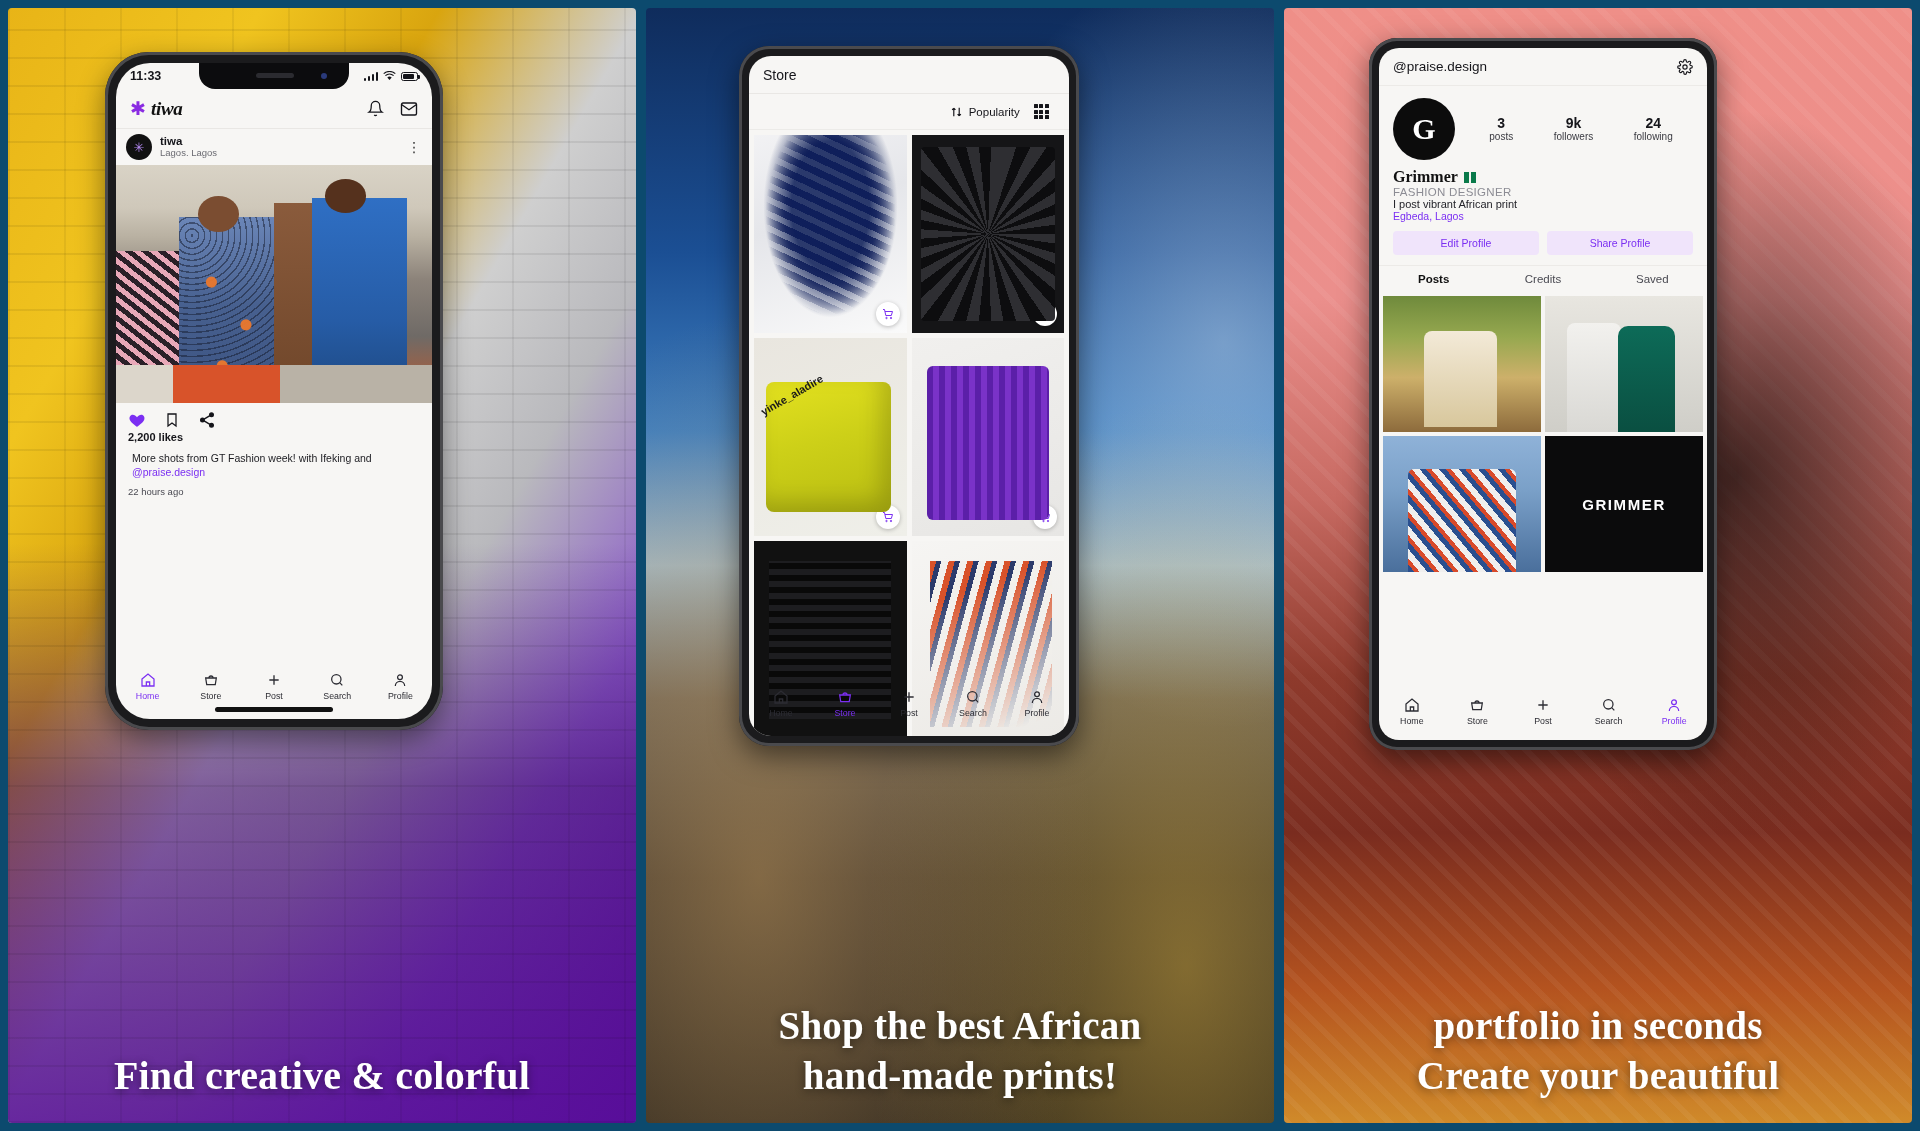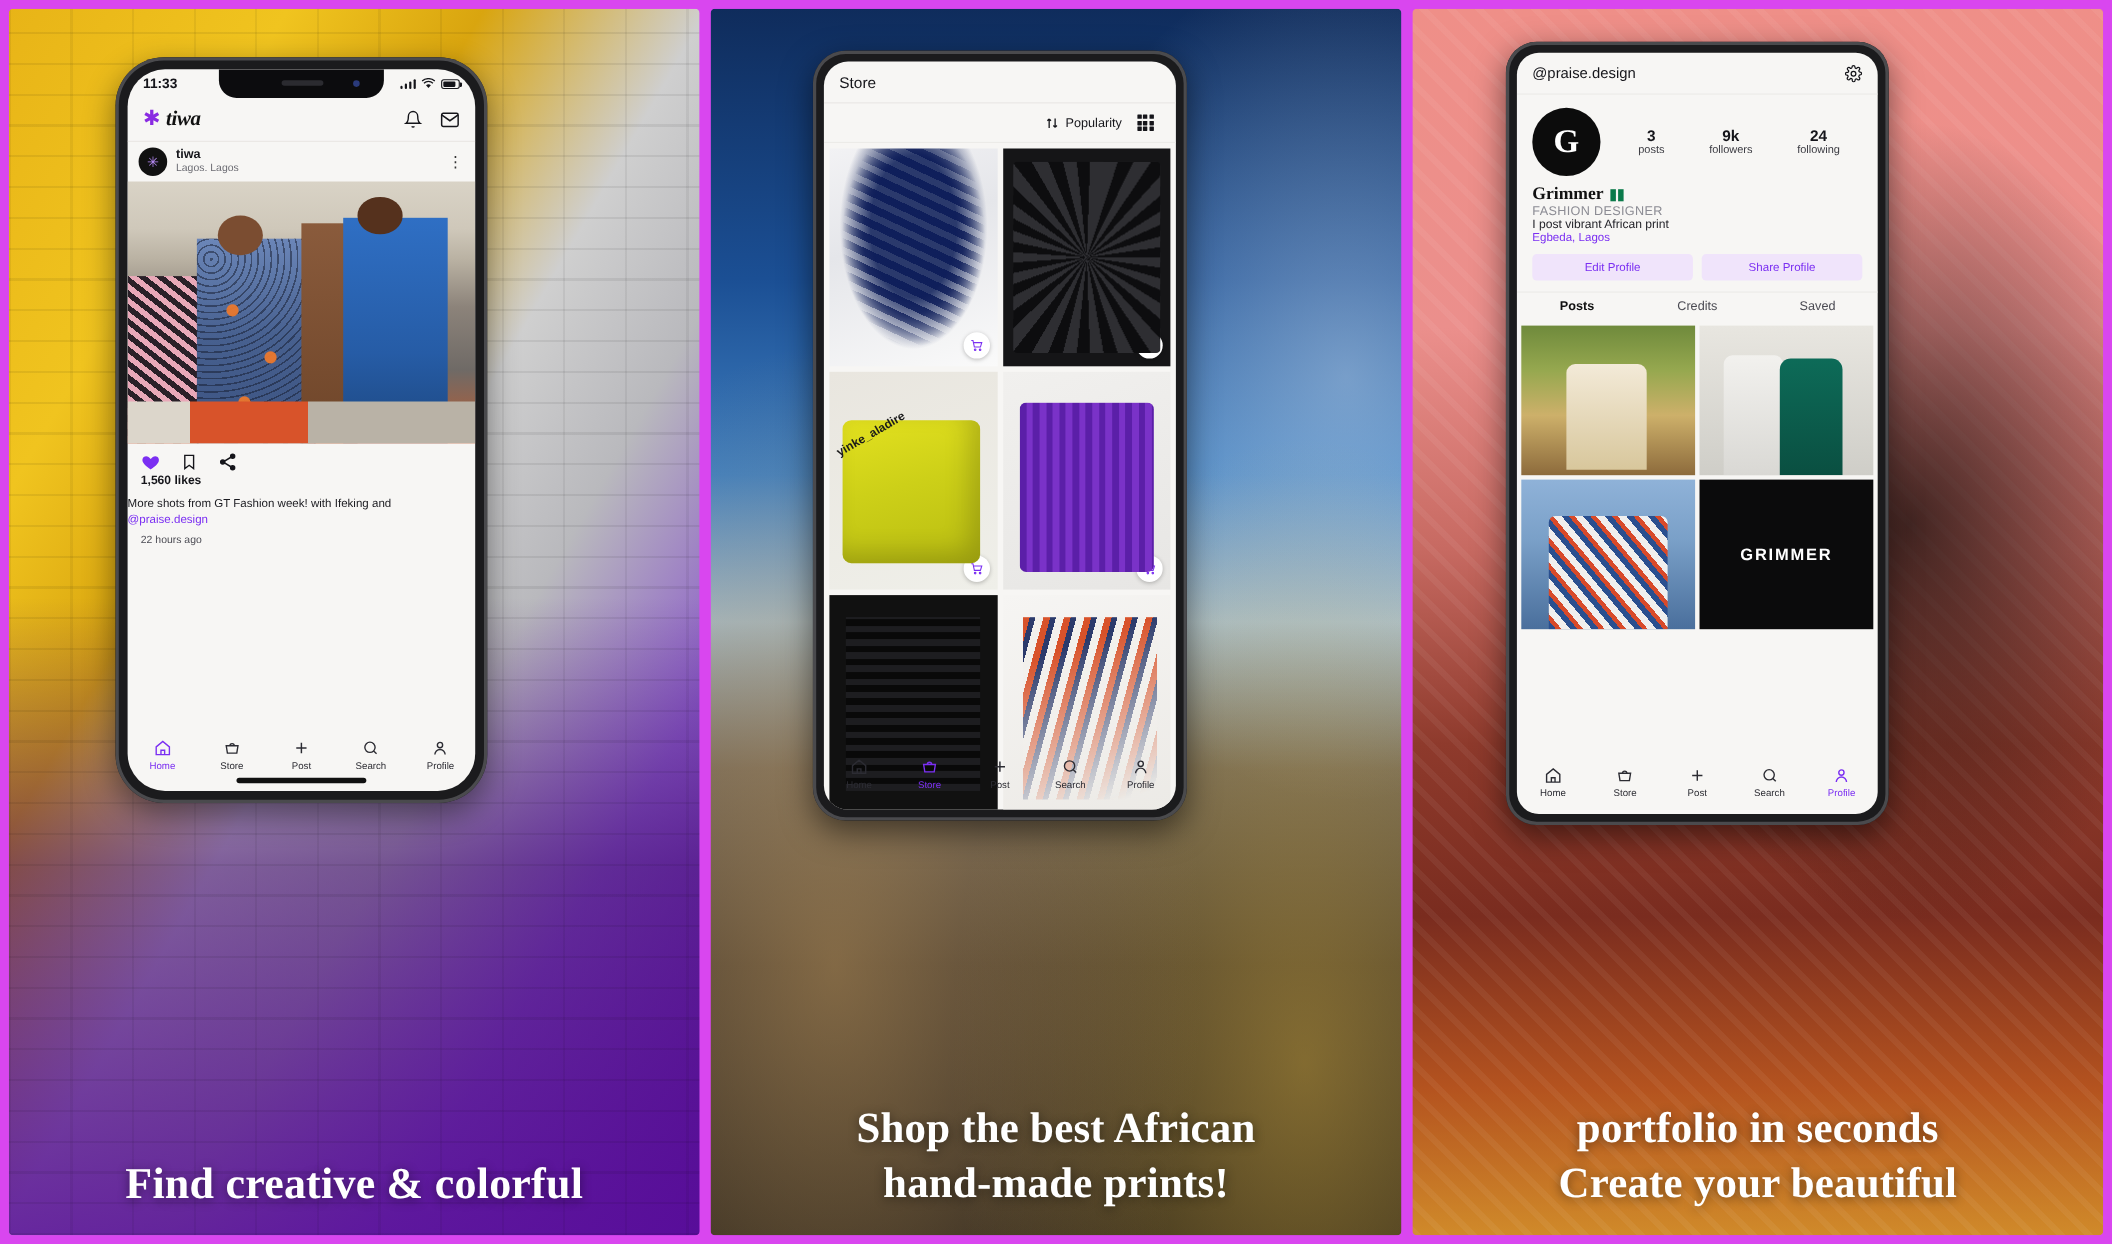--- a/index.html
+++ b/index.html
@@ -1,19 +1,19 @@
 <!DOCTYPE html>
 <html><head>
 <meta charset="utf-8">
 <style>
   * { box-sizing: border-box; margin: 0; padding: 0; }
   html, body { width: 1920px; height: 1131px; background: #ffffff; }
   body { font-family: "Liberation Sans", sans-serif; overflow: hidden; }
 
-  .board { position: relative; width: 1920px; height: 1131px; display: flex; gap: 10px; padding: 8px; background:#d946ef; }
+  .board { position: relative; width: 1920px; height: 1131px; display: flex; gap: 10px; padding: 8px; background:#0c4a6e; }
   .panel { position: relative; flex: 1; border-radius: 4px; overflow: hidden; }
 
   
   .bg { position: absolute; inset: 0; }
   .bg1 {
     background:
       linear-gradient(180deg, rgba(0,0,0,0) 48%, rgba(60,0,110,.55) 70%, rgba(85,10,150,.85) 100%),
       linear-gradient(120deg,#e8b417 0%, #f0c41f 20%, #d9a50f 34%, #cfcfcf 50%, #b9b9bd 62%, #8d5fc9 78%, #6a1fb0 100%);
   }
   .bg1::after{
@@ -118,21 +118,21 @@
   .pp-c { position:absolute; left:62%; top:14%; width:30%; height:86%;
           background: linear-gradient(180deg,#2f6fc4 0%,#265ca6 60%,#1d477f 100%); }
   .pp-head1{position:absolute;left:26%;top:13%;width:13%;height:15%;border-radius:50%;background:#7b4d31;}
   .pp-head2{position:absolute;left:66%;top:6%;width:13%;height:14%;border-radius:50%;background:#55311d;}
   .pp-bottom{position:absolute;left:0;right:0;bottom:0;height:16%;
           background: linear-gradient(90deg,#dcd6cb 0 18%, #d8532a 18% 52%, #b9b2a6 52% 100%);}
 
   
   .actions { display:flex; align-items:center; gap:18px; padding: 8px 12px 2px; }
   .likes { padding: 0 12px; font-size: 11px; font-weight:700; color:#15151a; }
-  .caption-body { padding: 8px 0 0; font-size: 10.5px; line-height:1.38; color:#1b1b20; }
+  .caption-body { padding: 8px 16px 0; font-size: 10.5px; line-height:1.38; color:#1b1b20; }
   .mention { color:#7b2ff2; }
   .ago { padding: 6px 12px 0; font-size: 9.5px; color:#4a4a52; }
 
   
   .bnav { position:absolute; left:0; right:0; bottom: 18px; display:flex; }
   .bnav-item { flex:1; display:flex; flex-direction:column; align-items:center; gap:3px; color:#2c2c33; }
   .bnav-item .lbl { font-size: 8.8px; }
   .bnav-item.active { color:#7b2ff2; }
 
   
@@ -312,21 +312,21 @@
             <path d="M6 3h12v18l-6-4.5L6 21z"></path>
           </svg>
           <svg width="18" height="18" viewBox="0 0 24 24" fill="none" stroke="#15151a" stroke-width="1.9">
             <circle cx="18" cy="5" r="2.4" fill="#15151a"></circle>
               <circle cx="6" cy="12" r="2.4" fill="#15151a"></circle>
               <circle cx="18" cy="19" r="2.4" fill="#15151a"></circle>
             <path d="M8.1 10.9 15.9 6.3M8.1 13.1l7.8 4.6"></path>
           </svg>
         </div>
 
-        <div class="likes">1,560 likes</div>
+        <div class="likes">2,200 likes</div>
         <div class="caption-body">
           <span>More shots from GT Fashion week! with Ifeking and</span><br>
           <span class="mention">@praise.design</span>
         </div>
         <div class="ago">22 hours ago</div>
 
         <div class="bnav">
           <div class="bnav-item active">
             <svg width="16" height="16" viewBox="0 0 24 24" fill="none" stroke="currentColor" stroke-width="1.9">
                 <path d="M3 10.5 12 3l9 7.5V21H3z"></path>

